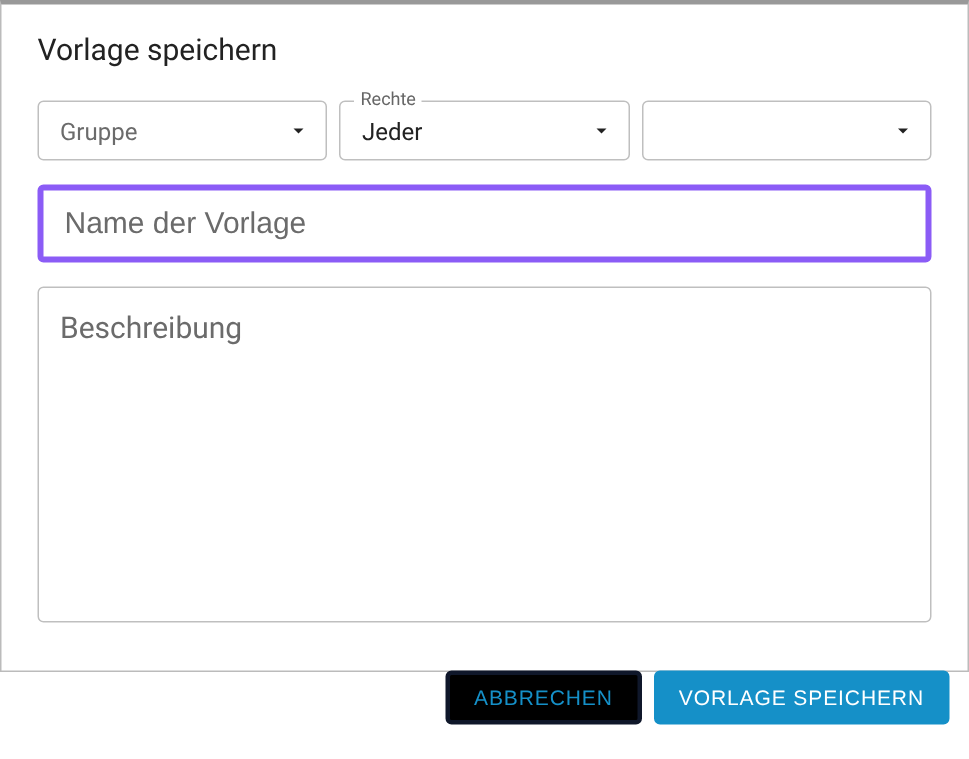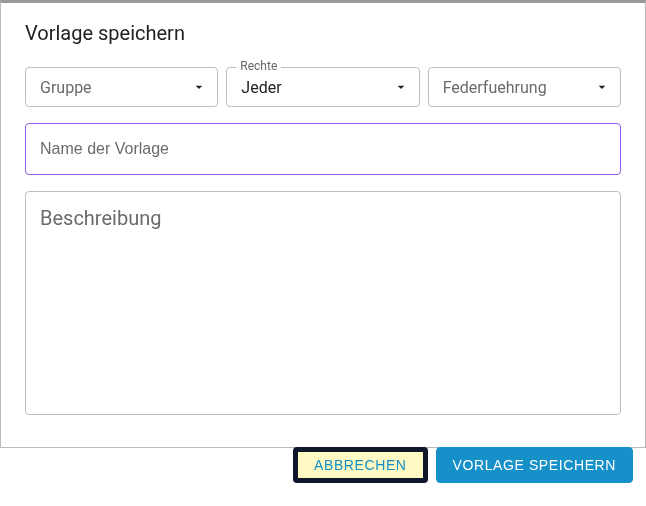--- a/index.html
+++ b/index.html
@@ -75,24 +75,24 @@
       top: 50%;
       transform: translateY(-50%);
       pointer-events: none;
     }
     .chevron svg {
       display: block;
     }
     .text-input {
       width: 100%;
       height: 52px;
-      border: 1px solid #8b5cf6;
+      border: 4px solid #8b5cf6;
       border-radius: 4px;
       padding: 0 14px;
-      font-size: 16px;
+      font-size: 20px;
       color: #1d4ed8;
       outline: none;
     }
     .text-input::placeholder {
       color: #6b6b6b;
     }
     .textarea-wrap {
       position: relative;
       margin-bottom: 16px;
     }
@@ -124,22 +124,22 @@
       font-size: 14px;
       font-weight: 500;
       letter-spacing: 0.6px;
       text-transform: uppercase;
       cursor: pointer;
       display: inline-flex;
       align-items: center;
       justify-content: center;
     }
     .btn-secondary {
-      background: #fef9c3;
-      border: 5px solid #0f172a;
+      background: #000000;
+      border: 3px solid #0f172a;
       color: #1590c8;
     }
     .btn-primary {
       background: #1590c8;
       border: 1px solid #1590c8;
       color: #fff;
     }
   </style>
 </head>
 <body>
@@ -169,21 +169,20 @@
           <span class="chevron">
             <svg width="16" height="16" viewBox="0 0 24 24">
                 <path d="M7 10l5 5 5-5z" fill="#222"></path>
               </svg>
           </span>
         </div>
       </div>
 
       <div class="fieldwrap">
         <div class="select-box placeholder">
-          <span>Federfuehrung</span>
           <span class="chevron">
             <svg width="16" height="16" viewBox="0 0 24 24">
                 <path d="M7 10l5 5 5-5z" fill="#222"></path>
               </svg>
           </span>
         </div>
       </div>
 
     </div>
 

